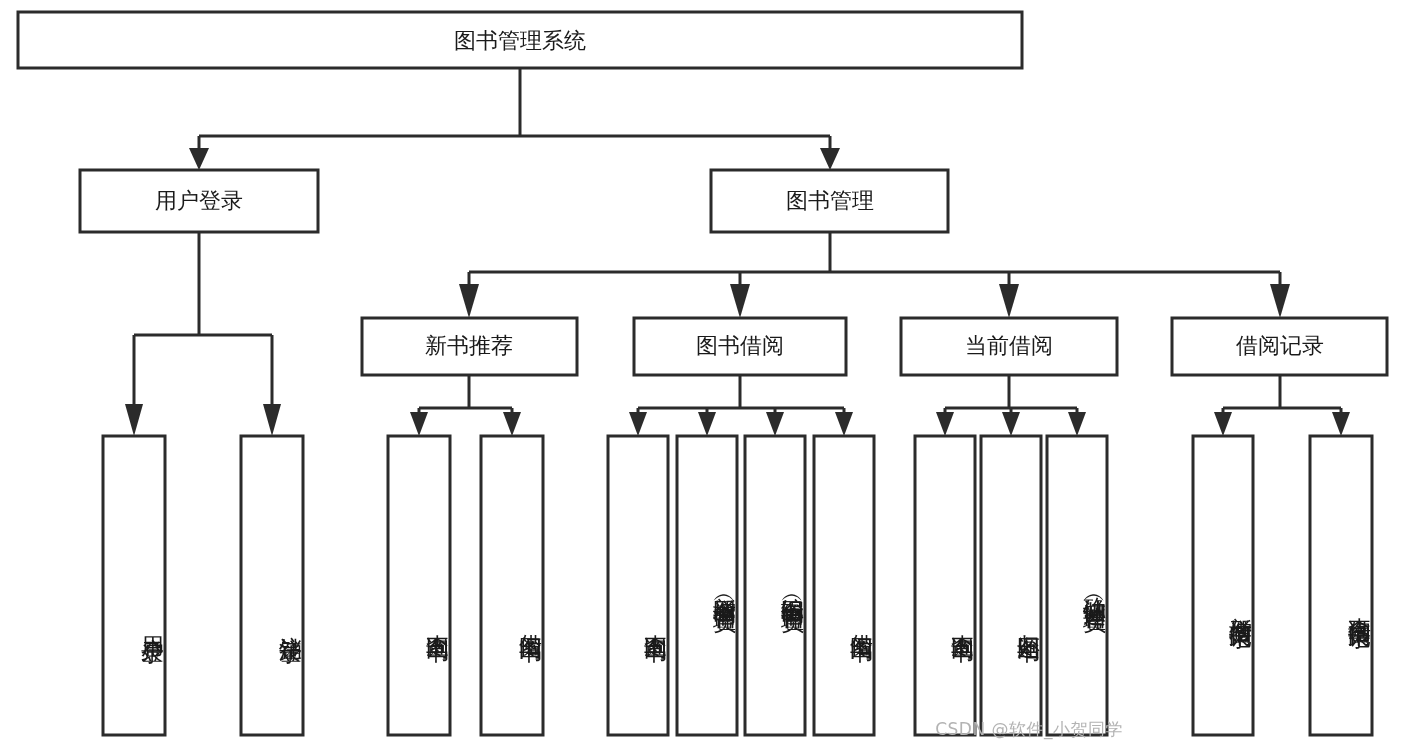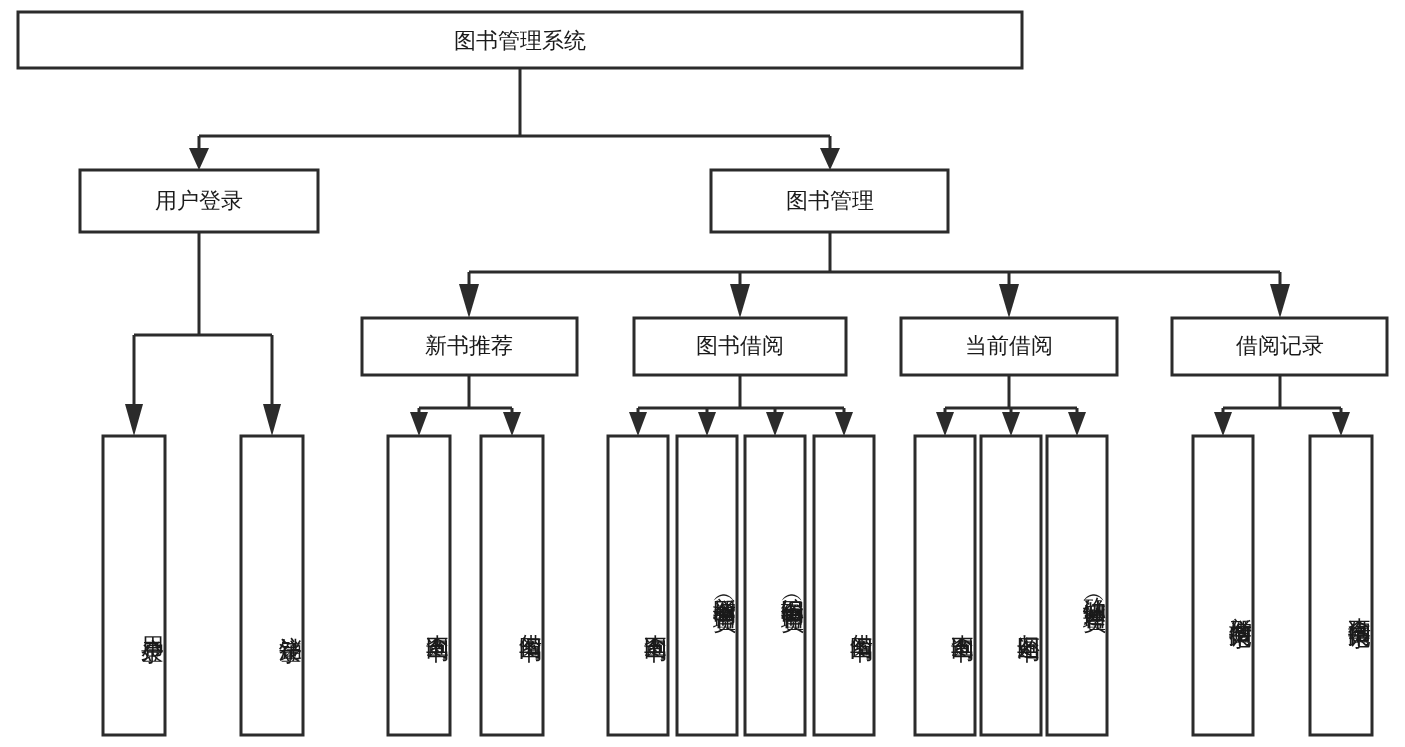--- a/index.html
+++ b/index.html
@@ -222,14 +222,15 @@
   <div class="leaf-label" style="left:915px; top:508px; width:60px; height:224px;">查询图书</div>
 
   <div class="leaf-label" style="left:981px; top:508px; width:60px; height:224px;">归还图书</div>
 
   <div class="leaf-label" style="left:1047px; top:444px; width:60px; height:288px;">确认归还（管理员）</div>
 
   <div class="leaf-label" style="left:1193px; top:478px; width:60px; height:254px;">新增借阅记录</div>
 
   <div class="leaf-label" style="left:1310px; top:478px; width:62px; height:254px;">查询借阅记录</div>
 
+  <div class="watermark">CSDN @软件_小贺同学</div>
 
 </div>
 
 </body></html>

